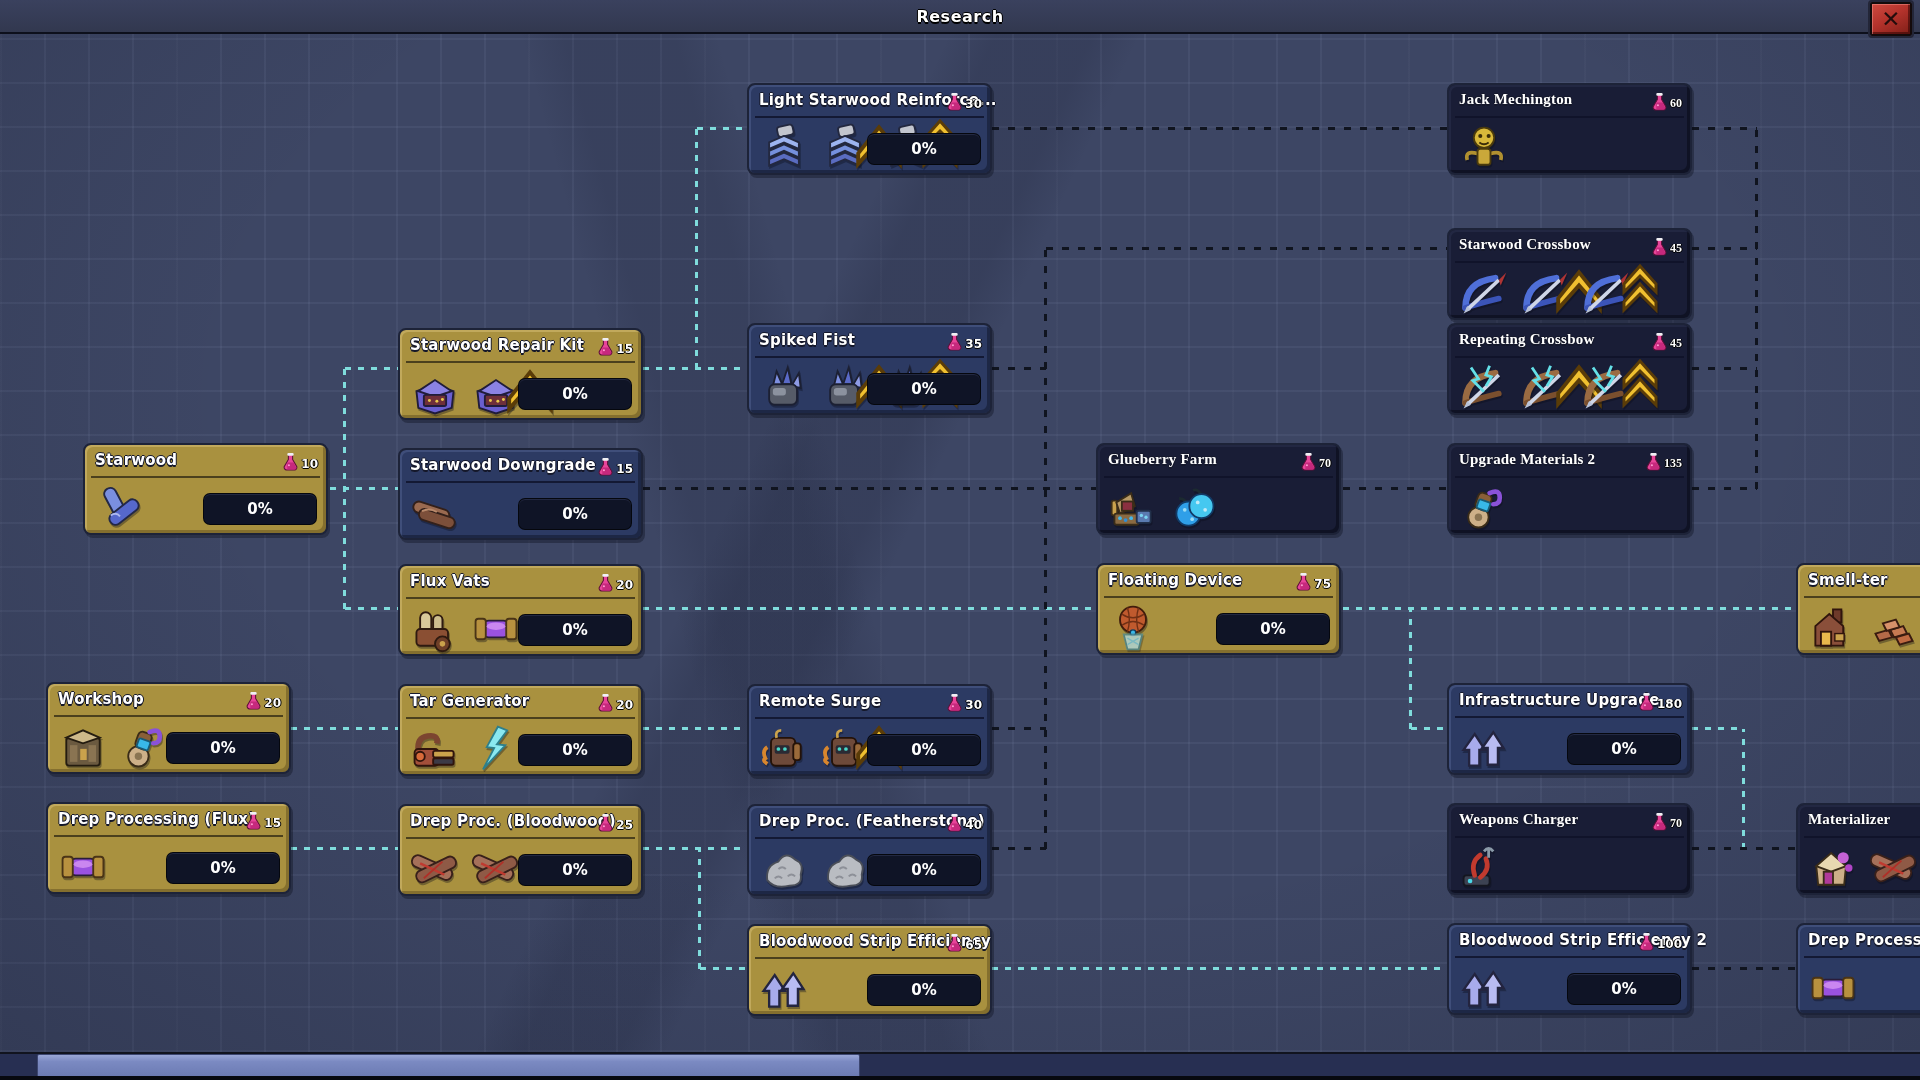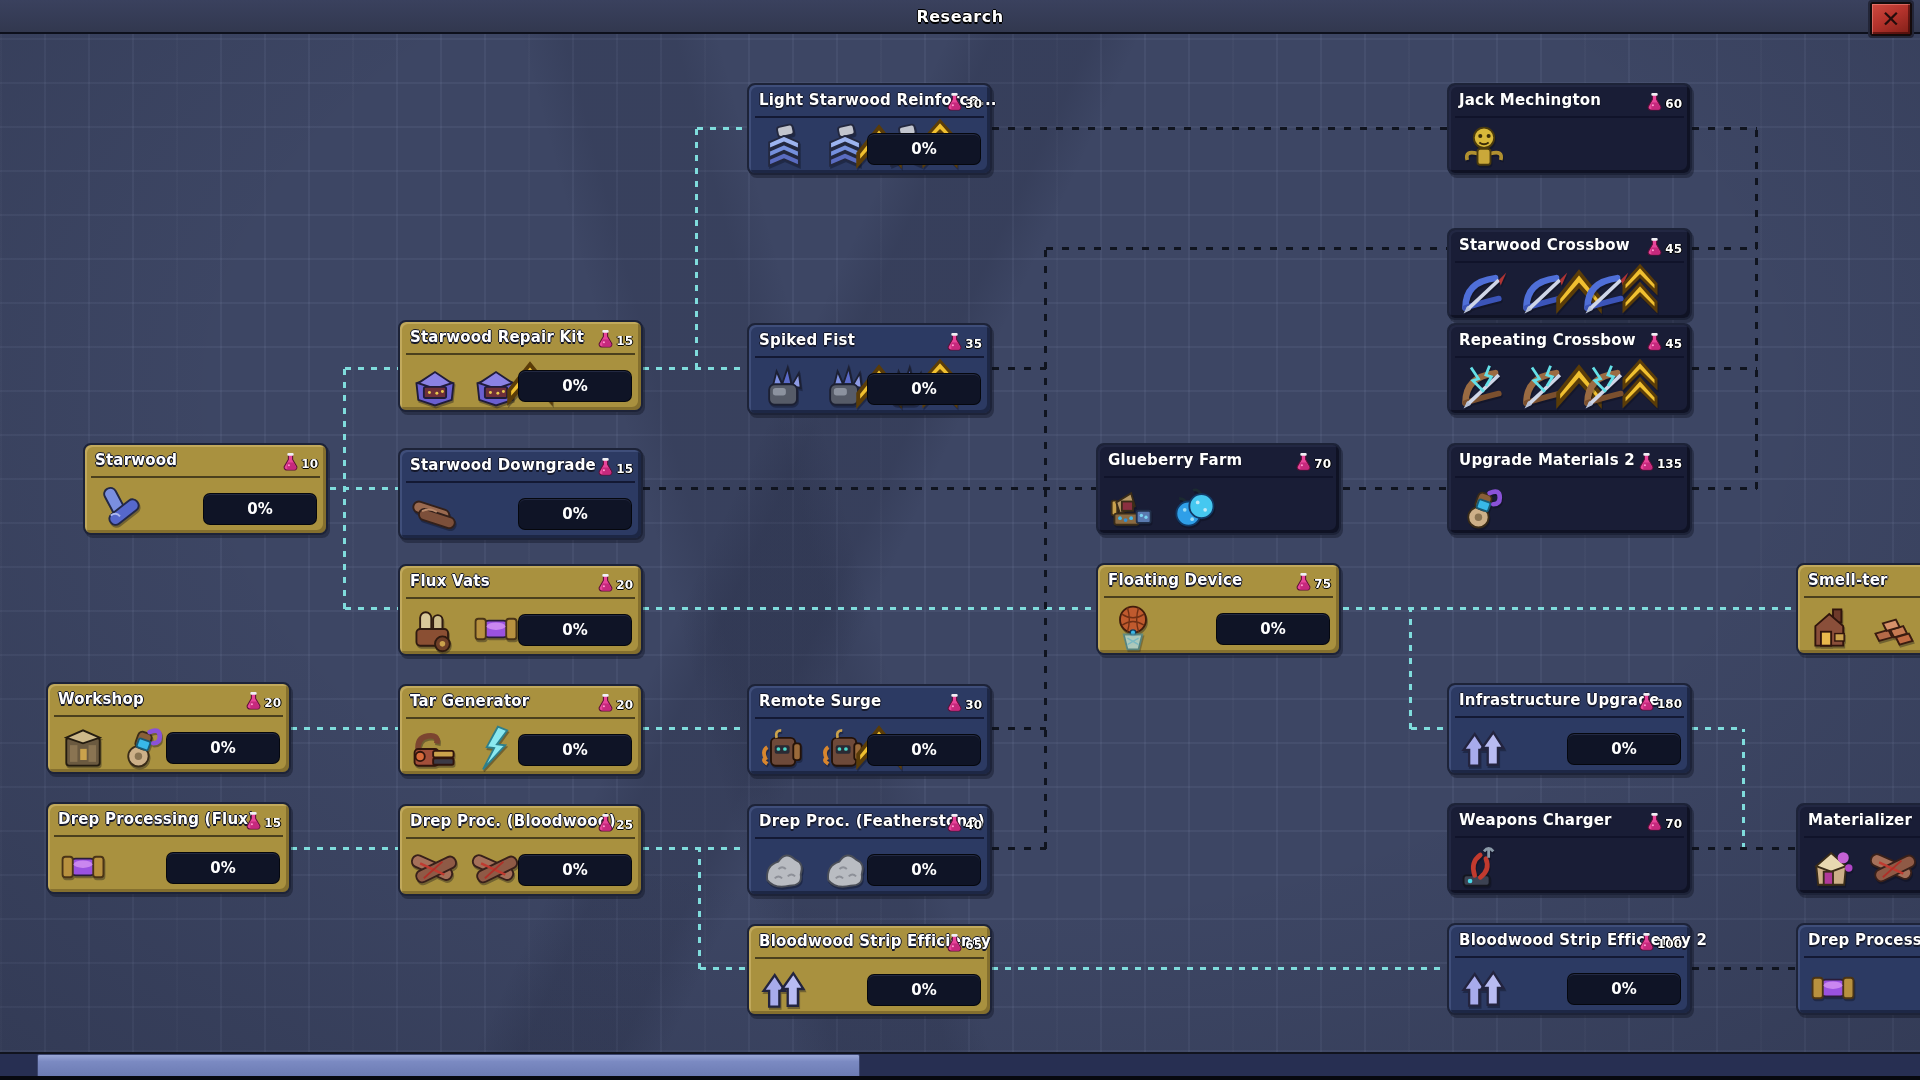--- a/index.html
+++ b/index.html
@@ -56,20 +56,21 @@
     background:#a9913f;
     box-shadow:inset 2px 2px 0 rgba(255,235,170,.28), inset -3px -3px 0 rgba(45,33,6,.30), 2px 3px 0 rgba(10,12,22,.35);
   }
   .node.blue{
     background:#2c3a63;
     box-shadow:inset 2px 2px 0 rgba(150,170,230,.18), inset -3px -3px 0 rgba(8,12,26,.40), 2px 3px 0 rgba(10,12,22,.35);
   }
   .node.navy{
     background:#191d36;
     box-shadow:inset 2px 2px 0 rgba(120,130,180,.10), inset -3px -3px 0 rgba(4,6,16,.45), 2px 3px 0 rgba(10,12,22,.35);
+    font-family:Liberation Serif, serif;
   }
   .ntitle{
     position:absolute;left:10px;top:6px;max-width:185px;white-space:nowrap;overflow:visible;
     color:#fff;font-size:15px;font-weight:bold;letter-spacing:.2px;
     text-shadow:-1px 0 0 #15182a,1px 0 0 #15182a,0 -1px 0 #15182a,0 2px 0 #15182a,0 1px 0 #15182a;
   }
   .sep{position:absolute;left:6px;right:6px;top:31px;height:2px;background:rgba(14,18,40,.8);}
   .node.gold .sep{background:rgba(24,22,10,.65);}
   .costwrap{position:absolute;right:8px;top:7px;display:flex;align-items:center;gap:3px;}
   .costwrap .cval{color:#fff;font-size:12px;font-weight:bold;text-shadow:0 1px 0 #000,1px 0 0 #000,-1px 0 0 #000;}
@@ -199,21 +200,21 @@
       <div class="iconrow">
         <div class="icon"><svg viewBox="0 0 56 56">
             <rect x="12" y="19" width="32" height="18" rx="8" fill="#9a52e0" stroke="#2a1c3a" stroke-width="2"></rect>
             <rect x="6" y="17" width="11" height="22" rx="3" fill="#b8913f" stroke="#4a3416" stroke-width="2"></rect>
             <rect x="39" y="17" width="11" height="22" rx="3" fill="#b8913f" stroke="#4a3416" stroke-width="2"></rect>
             <ellipse cx="28" cy="25" rx="10" ry="4" fill="#cf8df2" opacity=".9"></ellipse>
           </svg></div>
       </div>
       <div class="badge">0%</div>
     </div>
-    <div class="node gold" style="left: 398px; top: 320px;">
+    <div class="node gold" style="left: 398px; top: 328px;">
       <div class="ntitle">Starwood Repair Kit</div>
       <div class="costwrap">
         <span><svg width="15" height="19" viewBox="0 0 14 18">
             <path d="M5 2 L9 2 L9 7 L13 14 A2.5 2.5 0 0 1 10.8 17 H3.2 A2.5 2.5 0 0 1 1 14 L5 7 Z" fill="#e8459a" stroke="#5e0e38" stroke-width="1"></path>
             <path d="M4 10 L10 10 L12.5 15 a1.5 1.5 0 0 1 -1.5 1.8 H4Z" fill="#c02578" opacity=".85"></path>
             <rect x="4" y="1" width="6" height="2.5" rx="1" fill="#f0f0f4"></rect>
             <circle cx="5.5" cy="12.5" r="1" fill="#ff9ad0"></circle>
           </svg></span>
         <span class="cval">15</span>
       </div>

